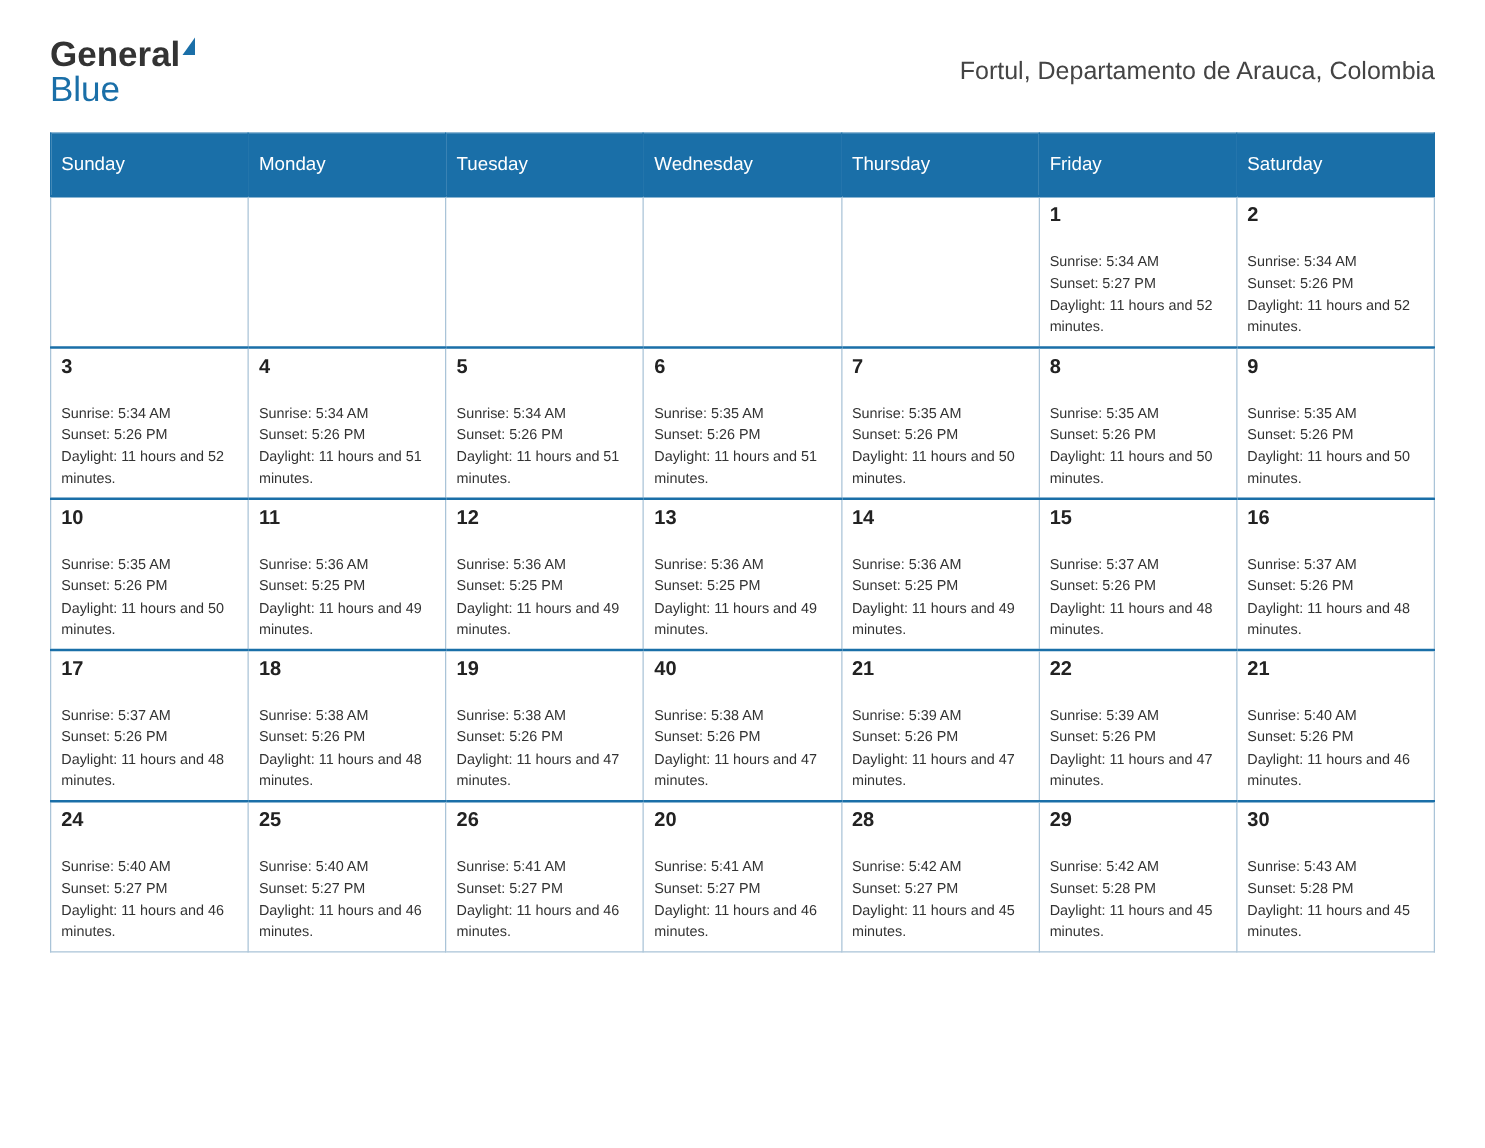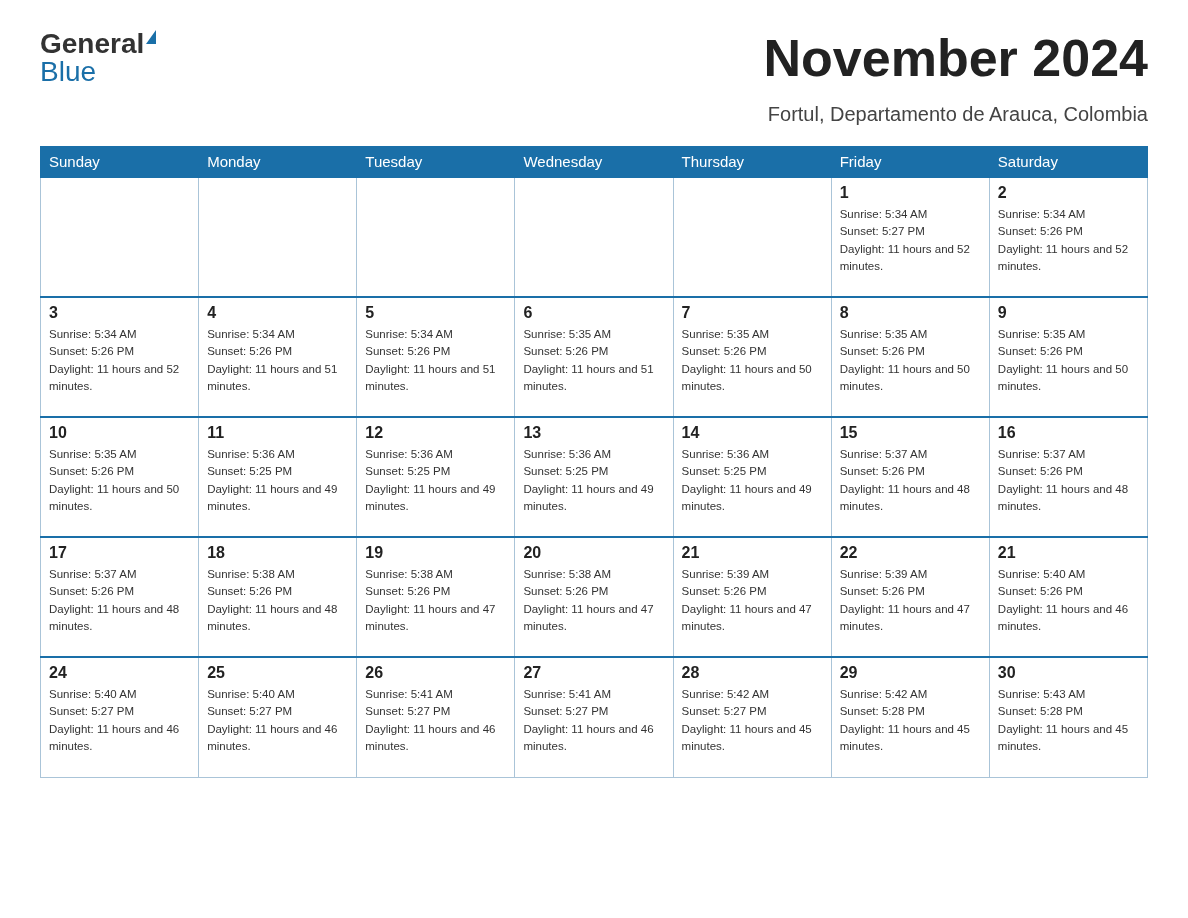--- a/index.html
+++ b/index.html
@@ -56,21 +56,21 @@
       color: #444;
       margin-top: 16px;
     }
     .calendar {
       width: 100%;
       border-collapse: collapse;
     }
     .calendar th {
       background-color: #1a6fa8;
       color: #fff;
-      padding: 6px 8px;
+      padding: 16px 8px;
       font-size: 15px;
       font-weight: normal;
       text-align: left;
       border: 1px solid #1a6fa8;
     }
     .calendar td {
       border: 1px solid #aac4d8;
       vertical-align: top;
       padding: 6px 8px;
       width: 14.28%;
@@ -83,38 +83,38 @@
     .day-number {
       font-size: 16px;
       font-weight: bold;
       color: #222;
       margin-bottom: 4px;
     }
     .day-info {
       font-size: 11.5px;
       color: #333;
       line-height: 1.5;
+      margin-top: 20px;
     }
     .empty-cell {
       background: #fff;
     }
   </style>
 </head>
 <body>
 
 <div class="header-area">
   <div class="logo">
     <div style="display:flex; align-items:flex-start;">
       <span class="logo-general">General</span>
       <span class="logo-triangle"></span>
     </div>
     <span class="logo-blue">Blue</span>
   </div>
   <div class="title-area">
-    <div class="month-title">November 2024</div>
     <div class="location-title">Fortul, Departamento de Arauca, Colombia</div>
   </div>
 </div>
 
 <table class="calendar">
   <thead>
     <tr>
     <th>Sunday</th>
         <th>Monday</th>
         <th>Tuesday</th>
@@ -245,21 +245,21 @@
 Sunset: 5:26 PM
 Daylight: 11 hours and 48 minutes.</div>
         </td>
         <td>
           <div class="day-number">19</div>
           <div class="day-info" style="white-space: pre-line;">Sunrise: 5:38 AM
 Sunset: 5:26 PM
 Daylight: 11 hours and 47 minutes.</div>
         </td>
         <td>
-          <div class="day-number">20</div>
+          <div class="day-number">40</div>
           <div class="day-info" style="white-space: pre-line;">Sunrise: 5:38 AM
 Sunset: 5:26 PM
 Daylight: 11 hours and 47 minutes.</div>
         </td>
         <td>
           <div class="day-number">21</div>
           <div class="day-info" style="white-space: pre-line;">Sunrise: 5:39 AM
 Sunset: 5:26 PM
 Daylight: 11 hours and 47 minutes.</div>
         </td>
@@ -289,21 +289,21 @@
 Sunset: 5:27 PM
 Daylight: 11 hours and 46 minutes.</div>
         </td>
         <td>
           <div class="day-number">26</div>
           <div class="day-info" style="white-space: pre-line;">Sunrise: 5:41 AM
 Sunset: 5:27 PM
 Daylight: 11 hours and 46 minutes.</div>
         </td>
         <td>
-          <div class="day-number">27</div>
+          <div class="day-number">20</div>
           <div class="day-info" style="white-space: pre-line;">Sunrise: 5:41 AM
 Sunset: 5:27 PM
 Daylight: 11 hours and 46 minutes.</div>
         </td>
         <td>
           <div class="day-number">28</div>
           <div class="day-info" style="white-space: pre-line;">Sunrise: 5:42 AM
 Sunset: 5:27 PM
 Daylight: 11 hours and 45 minutes.</div>
         </td>

